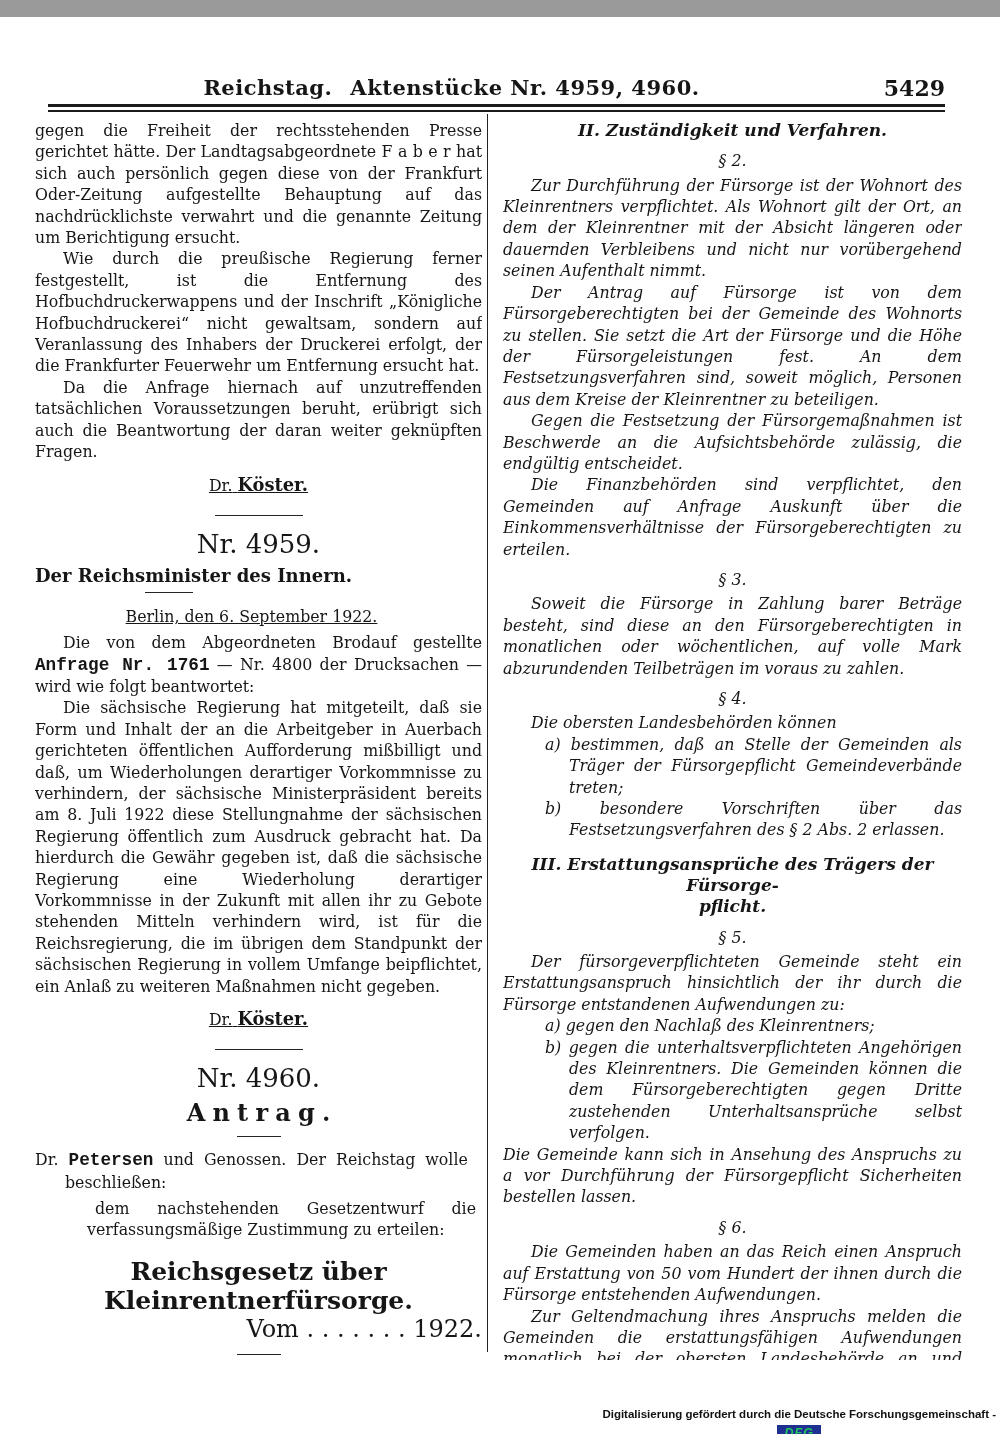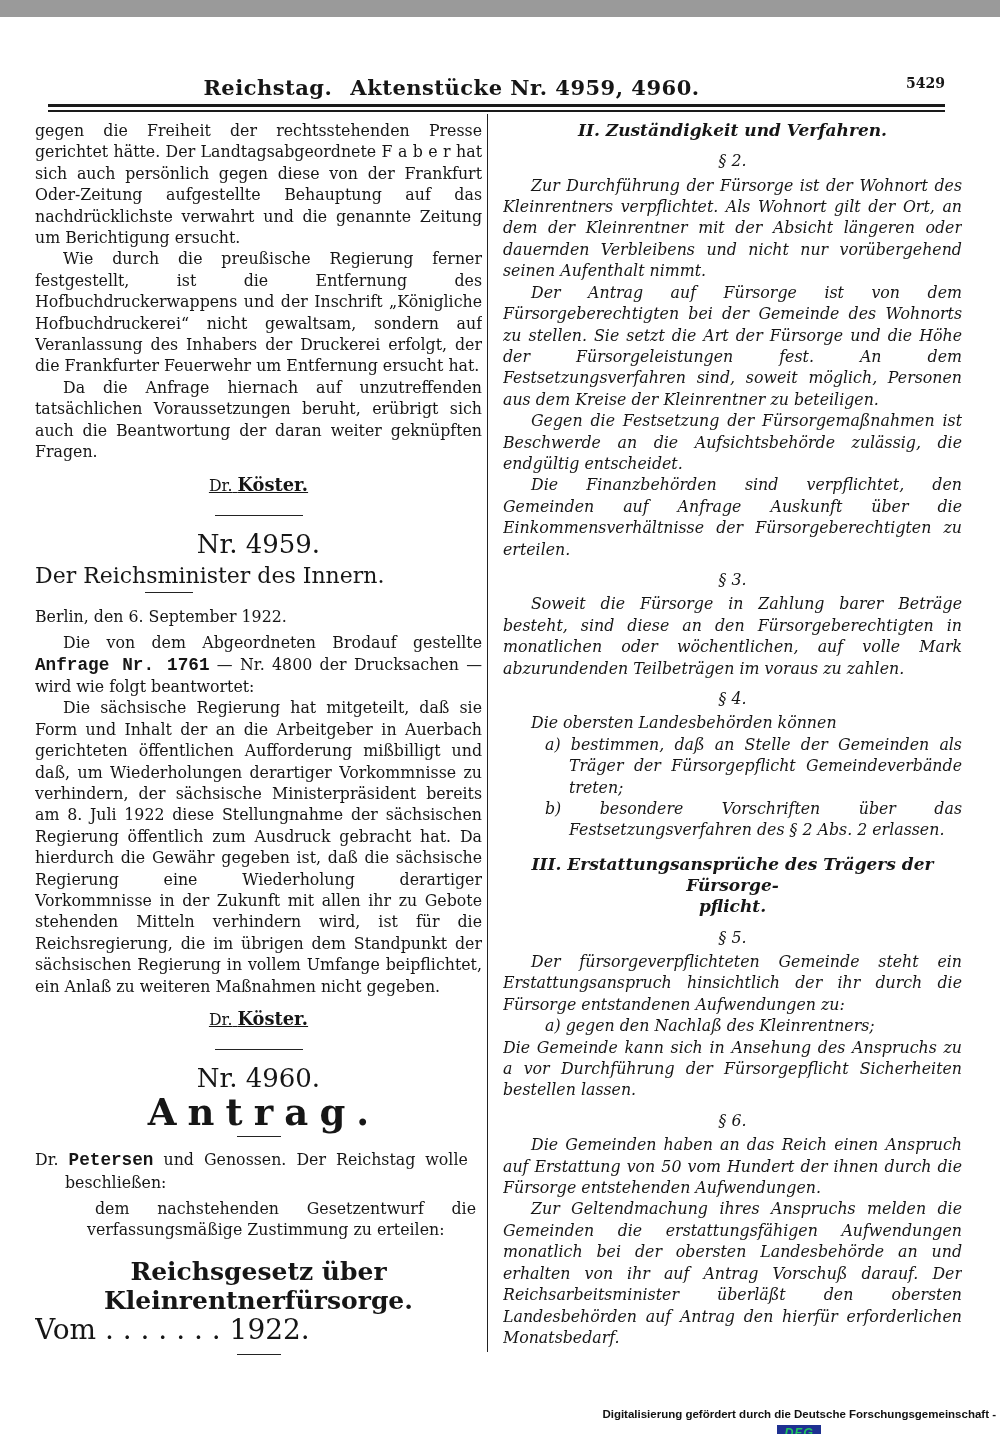--- a/index.html
+++ b/index.html
@@ -12,49 +12,49 @@
     font-family:"DejaVu Serif","Liberation Serif",serif;
     overflow:hidden;
   }
   
   .running-head{position:absolute;top:58px;left:48px;width:897px;height:28px;}
   .running-title{
     position:absolute;left:0;right:90px;text-align:center;
     font-size:21px;font-weight:bold;letter-spacing:.5px;white-space:nowrap;
   }
   .running-title .gap{display:inline-block;width:18px;}
-  .page-number{position:absolute;right:0;top:0;font-size:14px;font-weight:bold;}
+  .page-number{position:absolute;right:0;top:0;font-size:22px;font-weight:bold;}
   .rule-double{
     position:absolute;top:87px;left:48px;width:897px;height:3px;
     border-top:3px solid #1a1a1a;border-bottom:2px solid #1a1a1a;
   }
   .col-divider{position:absolute;left:487px;top:97px;width:1px;height:1238px;background:#222;}
 
   
   .col{position:absolute;top:103px;font-size:15.8px;line-height:21.4px;}
   .col-left{left:35px;width:447px;height:1240px;overflow:hidden;}
   .col-right{left:503px;width:459px;height:1240px;overflow:hidden;font-style:italic;}
 
   .p{margin:0;text-align:justify;text-indent:28px;}
   .p.flush{text-indent:0;}
   .sig{text-align:center;margin:11px 0 0;text-decoration:underline;}
   .sig .name{font-weight:bold;font-size:1.13em;}
   hr.sep{border:0;border-top:1.5px solid #232323;width:88px;margin:19px auto 18px;}
   hr.sep.small{width:44px;margin:13px auto 12px;}
   .h-nr{text-align:center;font-weight:normal;font-size:26px;margin:8px 0 10px;}
-  .minister{font-weight:normal;font-size:22px;margin:10px 0 0;text-indent:0;}
+  .minister{font-weight:bold;font-size:18px;margin:10px 0 0;text-indent:0;}
   hr.minister-rule{border:0;border-top:1.5px solid #232323;width:48px;margin:5px 0 0 110px;}
-  .dateline{text-align:left;padding-right:14px;margin:13px 0 5px;}
+  .dateline{text-align:center;padding-right:14px;margin:13px 0 5px;text-decoration:underline;}
   .b-lg{font-weight:bold;font-size:1.12em;font-family:Liberation Mono, monospace;}
-  .h-antrag{text-align:center;font-weight:bold;font-size:37px;letter-spacing:.30em;text-indent:.30em;margin:12px 0 0;}
+  .h-antrag{text-align:center;font-weight:bold;font-size:24px;letter-spacing:.30em;text-indent:.30em;margin:12px 0 0;}
   .petersen-line1{margin:9px 0 0;word-spacing:5px;text-indent:0;}
   .petersen-line2{margin:0;padding-left:30px;}
   .quote-block{margin:5px 0 0 52px;padding-right:6px;text-indent:8px;text-align:justify;}
   .h-law{text-align:center;font-weight:bold;font-size:25px;line-height:1.15;margin:17px 0 4px;}
-  .h-law-date{text-align:left;font-size:28px;margin:4px 0 0;}
+  .h-law-date{text-align:right;font-size:24px;margin:4px 0 0;}
   .h-sect{text-align:center;font-weight:bold;font-size:17px;margin:13px 0 5px;line-height:1.25;}
   .h-para{text-align:center;margin:9px 0 3px;}
   .list-item{margin:0;padding-left:66px;text-indent:-24px;text-align:justify;}
 
   
   .scan-footer{
     position:absolute;right:4px;bottom:9px;
     display:flex;align-items:center;gap:5px;
     font-family:"Liberation Sans","DejaVu Sans",sans-serif;
     font-size:11.5px;font-weight:bold;color:#111;flex-direction:column;
@@ -116,20 +116,21 @@
     <p class="h-para">§ 3.</p>
     <p class="p">Soweit die Fürsorge in Zahlung barer Beträge besteht, sind diese an den Fürsorgeberechtigten in monatlichen oder wöchentlichen, auf volle Mark abzurundenden Teilbeträgen im voraus zu zahlen.</p>
     <p class="h-para">§ 4.</p>
     <p class="p">Die obersten Landesbehörden können</p>
     <p class="list-item"><span>a)</span> <span>bestimmen, daß an Stelle der Gemeinden als Träger der Fürsorgepflicht Gemeindeverbände treten;</span></p>
     <p class="list-item"><span>b)</span> <span>besondere Vorschriften über das Festsetzungsverfahren des § 2 Abs. 2 erlassen.</span></p>
     <h3 class="h-sect"><span>III. Erstattungsansprüche des Trägers der Fürsorge-</span><br><span>pflicht.</span></h3>
     <p class="h-para">§ 5.</p>
     <p class="p">Der fürsorgeverpflichteten Gemeinde steht ein Erstattungsanspruch hinsichtlich der ihr durch die Fürsorge entstandenen Aufwendungen zu:</p>
     <p class="list-item"><span>a)</span> <span>gegen den Nachlaß des Kleinrentners;</span></p>
+    <p class="list-item"><span>b)</span> <span>gegen die unterhaltsverpflichteten Angehörigen des Kleinrentners. Die Gemeinden können die dem Fürsorgeberechtigten gegen Dritte zustehenden Unterhaltsansprüche selbst verfolgen.</span></p>
     <p class="p flush">Die Gemeinde kann sich in Ansehung des Anspruchs zu a vor Durchführung der Fürsorgepflicht Sicherheiten bestellen lassen.</p>
     <p class="h-para">§ 6.</p>
     <p class="p">Die Gemeinden haben an das Reich einen Anspruch auf Erstattung von 50 vom Hundert der ihnen durch die Fürsorge entstehenden Aufwendungen.</p>
     <p class="p">Zur Geltendmachung ihres Anspruchs melden die Gemeinden die erstattungsfähigen Aufwendungen monatlich bei der obersten Landesbehörde an und erhalten von ihr auf Antrag Vorschuß darauf. Der Reichsarbeitsminister überläßt den obersten Landesbehörden auf Antrag den hierfür erforderlichen Monatsbedarf.</p>
 
   </section>
 
   <div class="scan-footer">
     <span>Digitalisierung gefördert durch die Deutsche Forschungsgemeinschaft -</span>
     <span class="dfg-logo">DFG</span>

